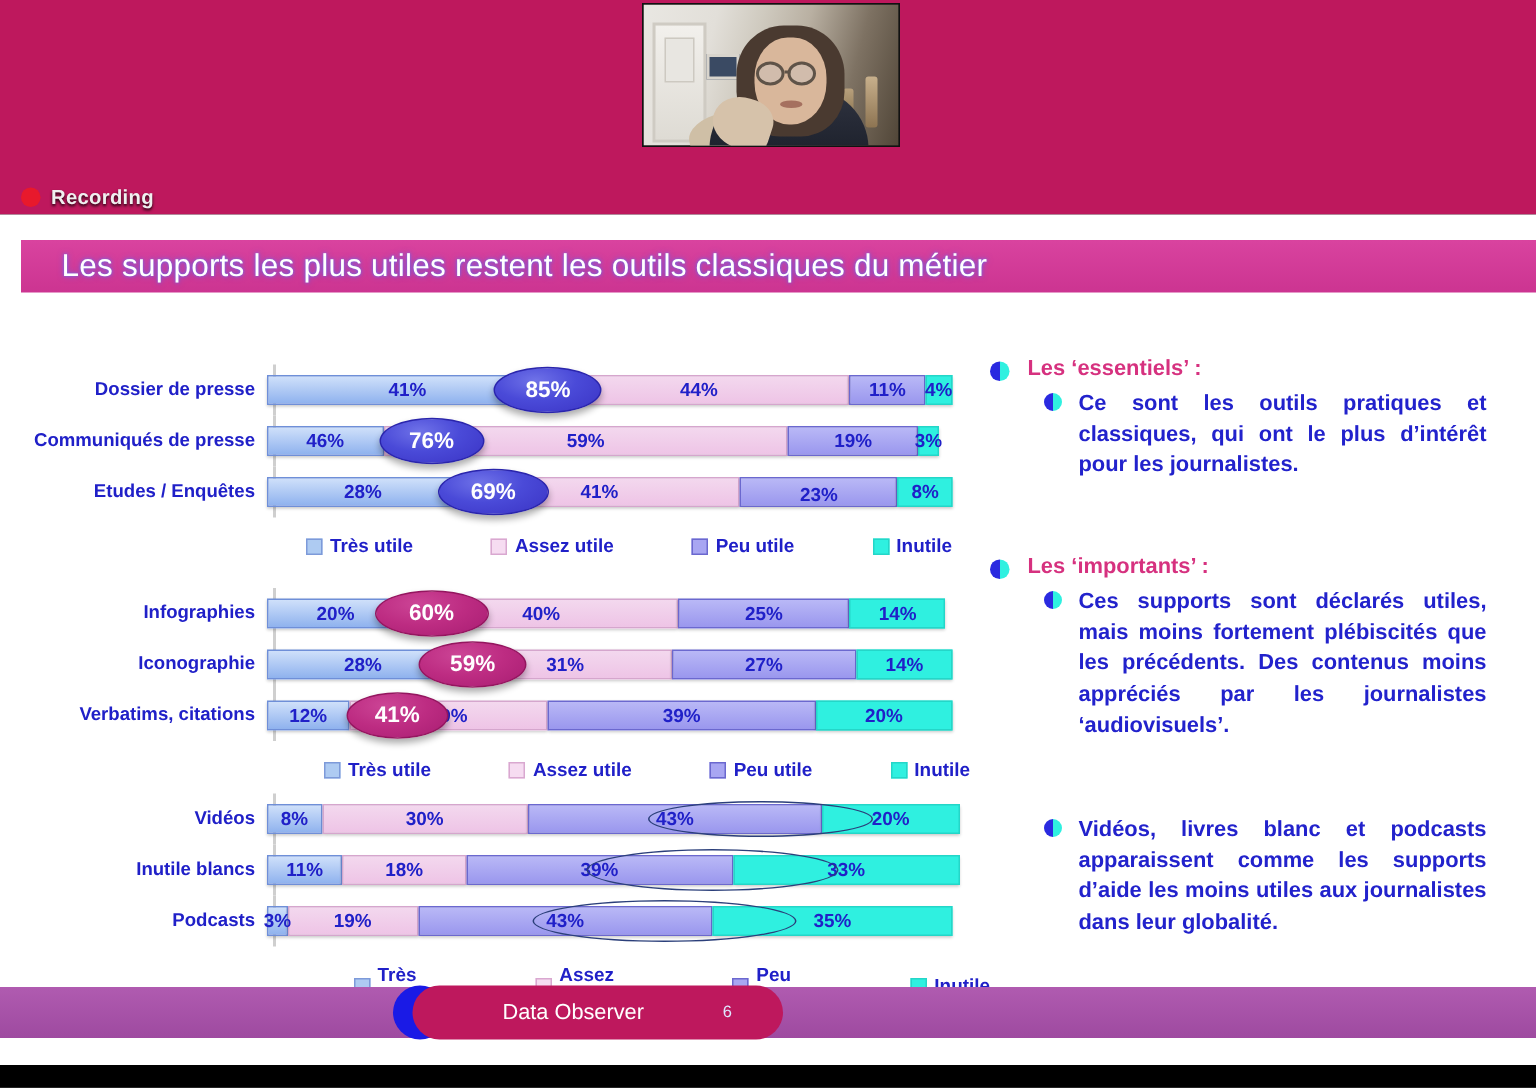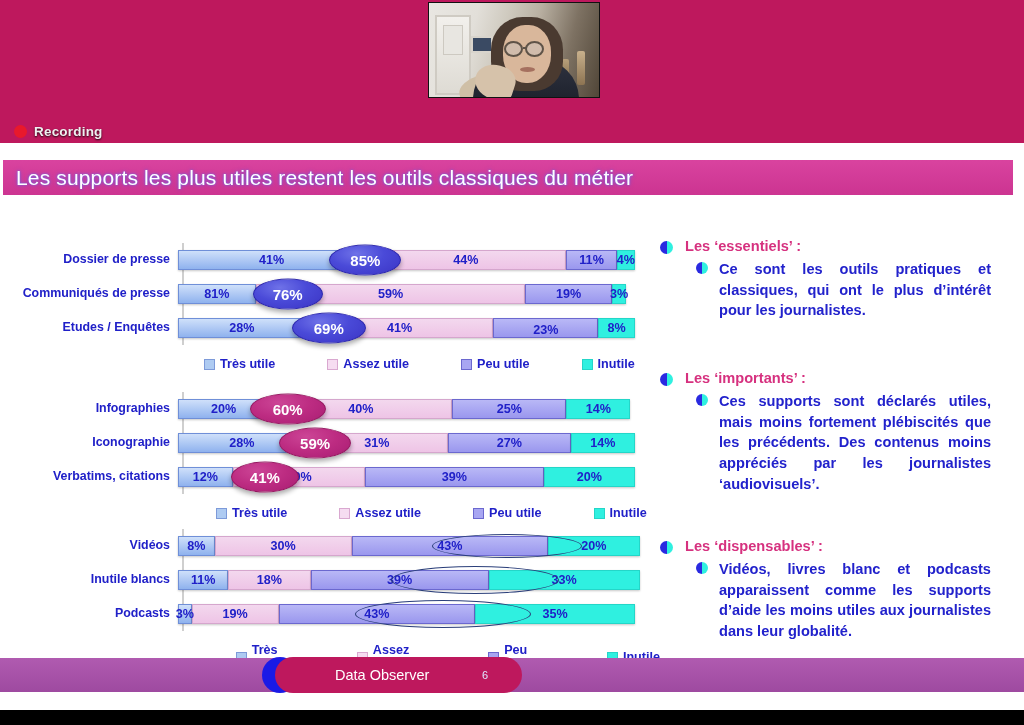--- a/index.html
+++ b/index.html
@@ -53,24 +53,24 @@
 
   .rec-wrap { position: absolute; left: 14px; top: 124px; display: flex; align-items: center; gap: 7px; }
   .rec-dot { width: 13px; height: 13px; border-radius: 50%; background: #e8192c; }
   .rec-label { color: #f0f0f0; font-size: 13.5px; font-weight: bold; letter-spacing: .2px;
     text-shadow: 0 1px 2px rgba(0,0,0,.9); }
 
   
   .slide { position: absolute; left: 0; top: 143px; width: 1024px; height: 567px; background: #fff; }
 
   .slide-title-bar {
-    position: absolute; left: 3px; top: 17px; width: 1010px; height: 35px;
+    position: absolute; left: 14px; top: 17px; width: 1010px; height: 35px;
     background: #d63a9a;
     background: linear-gradient(180deg,#d9439f 0%,#cc3491 100%);
-    display: flex; align-items: center;
+    display: flex; align-items: center; padding-left: 14px;
   }
   .slide-title {
     color: #fff; font-size: 21px; font-weight: normal; padding-left: 13px;
     letter-spacing: .15px; text-shadow: 0 0 2px rgba(90,120,255,.85), 0 0 4px rgba(70,100,255,.55);
   }
 
   
   .chart-group { position: absolute; left: 0; width: 660px; }
   .g1 { top: 100px; }
   .g2 { top: 249px; }
@@ -198,21 +198,21 @@
                 <span>4%</span>
               </div>
               <div class="ellipse blue" style="left: 187.37px; width: 72px; height: 31px; font-size: 15px;">85%</div>
             </div>
           </div>
           <div class="cat-row">
             <div class="cat-label">Communiqués de presse</div>
             <div class="axis-line"></div>
             <div class="bar">
               <div class="seg s1" style="width: 77.69px;">
-                <span>81%</span>
+                <span>46%</span>
               </div>
               <div class="seg s2" style="width: 269.63px;">
                 <span>59%</span>
               </div>
               <div class="seg s3" style="width: 86.83px;">
                 <span>19%</span>
               </div>
               <div class="seg s4" style="width: 13.71px;">
                 <span>3%</span>
               </div>
@@ -436,24 +436,20 @@
           <span class="bullet"></span>
           <span class="note-head-text">Les ‘importants’ :</span>
         </div>
         <div class="note-body">
           <span class="bullet small"></span>
           <span class="note-body-text">Ces supports sont déclarés utiles, mais moins fortement plébiscités que les précédents. Des contenus moins appréciés par les journalistes ‘audiovisuels’.</span>
         </div>
       </div>
 
       <div class="note-block nb3">
-        <div class="note-head">
-          <span class="bullet"></span>
-          <span class="note-head-text">Les ‘dispensables’ :</span>
-        </div>
         <div class="note-body">
           <span class="bullet small"></span>
           <span class="note-body-text">Vidéos, livres blanc et podcasts apparaissent comme les supports d’aide les moins utiles aux journalistes dans leur globalité.</span>
         </div>
       </div>
     </div>
 
     <div class="footer-bar"></div>
     <div class="footer-knob"></div>
     <div class="footer-pill">

